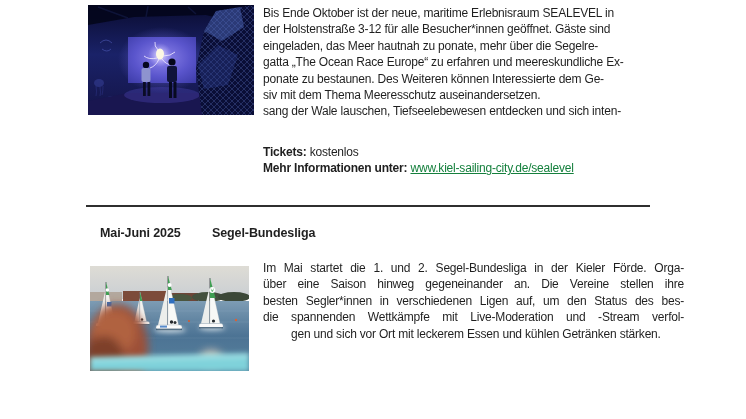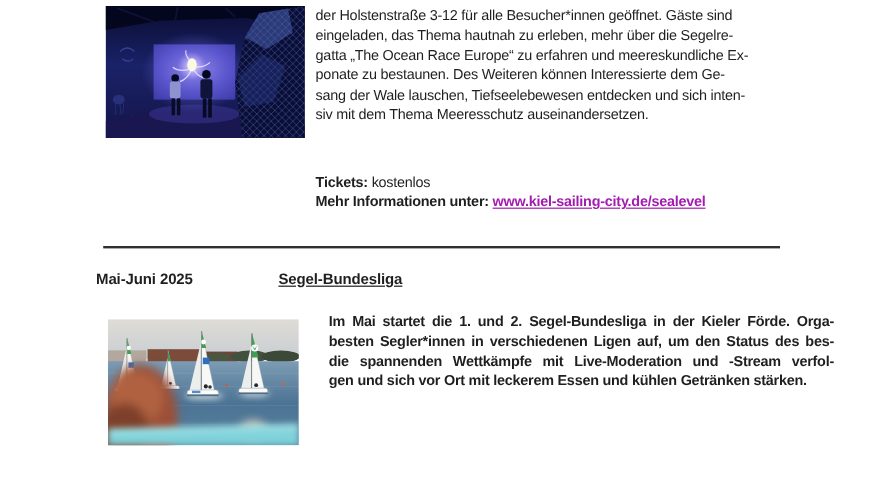--- a/index.html
+++ b/index.html
@@ -8,24 +8,24 @@
     background:#ffffff;
     font-family:"Liberation Sans","DejaVu Sans",sans-serif;
     color:#1f1f1f;
   }
   .abs{position:absolute;}
   .bodytext{
     font-size:12px;line-height:16.4px;letter-spacing:-0.2px;color:#1f1f1f;
   }
   .bodytext div{white-space:nowrap;}
   .justified div{white-space:normal;text-align:justify;text-align-last:justify;overflow:hidden;height:16.4px;}
-  .justified div:last-child{text-align-last:left;}
+  .justified div:last-child{text-align-last:left;margin-left:28px;}
   .b{font-weight:bold;}
   .detail-row{height:16.4px;}
-  .link{color:#a21caf;font-weight:bold;text-decoration:underline;cursor:pointer;}
+  .link{color:#15803d;font-weight:normal;text-decoration:underline;cursor:pointer;}
   .divider{background:#2f2f2f;height:2px;}
   .heading{font-size:12.5px;font-weight:bold;letter-spacing:-0.1px;}
   .photo{display:block;}
   figure{margin:0;padding:0;}
 </style>
 </head>
 <body>
 
 <figure class="abs" style="left:88px;top:5px;width:166px;height:110px;">
   <svg class="photo" width="166" height="110" viewBox="0 0 166 110">
@@ -98,43 +98,44 @@
     <g>
       <circle cx="84" cy="57" r="3.6" fill="#05071a"></circle>
       <rect x="79" y="61" width="10" height="16" rx="2" fill="#10143a"></rect>
       <rect x="81" y="77" width="3" height="16" fill="#070a20"></rect>
       <rect x="85.5" y="77" width="3" height="16" fill="#070a20"></rect>
     </g>
   </svg>
 </figure>
 
 <div class="abs bodytext" style="left:263px;top:5px;width:424px;">
+    <div>Bis Ende Oktober ist der neue, maritime Erlebnisraum SEALEVEL in</div>
     <div>der Holstenstraße 3-12 für alle Besucher*innen geöffnet. Gäste sind</div>
-    <div>eingeladen, das Thema hautnah zu erleben, mehr über die Segelre-</div>
+    <div>eingeladen, das Meer hautnah zu ponate, mehr über die Segelre-</div>
     <div>gatta „The Ocean Race Europe“ zu erfahren und meereskundliche Ex-</div>
     <div>ponate zu bestaunen. Des Weiteren können Interessierte dem Ge-</div>
+    <div>siv mit dem Thema Meeresschutz auseinandersetzen.</div>
     <div>sang der Wale lauschen, Tiefseelebewesen entdecken und sich inten-</div>
-    <div>siv mit dem Thema Meeresschutz auseinandersetzen.</div>
   </div>
 
 <div class="abs bodytext" style="left:263px;top:144px;width:424px;">
   <div class="detail-row">
     <span class="b">Tickets:</span>
     <span>kostenlos</span>
   </div>
   <div class="detail-row">
     <span class="b">Mehr Informationen unter:</span>
     <a class="link">www.kiel-sailing-city.de/sealevel</a>
   </div>
 </div>
 
 <div class="abs divider" style="left:86px;top:205px;width:564px;"></div>
 
-<div class="abs heading" style="left:80px;top:226px;">Mai-Juni 2025</div>
-<div class="abs heading" style="left:232px;top:226px;text-decoration:underline;">Segel-Bundesliga</div>
+<div class="abs heading" style="left:100px;top:226px;">Mai-Juni 2025</div>
+<div class="abs heading" style="left:212px;top:226px;">Segel-Bundesliga</div>
 
 <figure class="abs" style="left:90px;top:266px;width:159px;height:105px;">
   <svg class="photo" width="159" height="105" viewBox="0 0 159 105">
     <defs>
       <linearGradient id="sky" x1="0" y1="0" x2="0" y2="1">
         <stop offset="0" stop-color="#dedcd5"></stop>
         <stop offset="1" stop-color="#c9ced3"></stop>
       </linearGradient>
       <linearGradient id="sea" x1="0" y1="0" x2="0" y2="1">
         <stop offset="0" stop-color="#7d9cb4"></stop>
@@ -231,18 +232,19 @@
       <ellipse cx="121" cy="92" rx="11" ry="8" fill="#d9cbb9" filter="url(#soften2)" opacity="0.9"></ellipse>
 
       <g filter="url(#soften)">
         <polygon points="0,91 159,87 159,105 0,105" fill="#7fd2da"></polygon>
         <polygon points="0,92 159,88 159,92 0,96" fill="#a8e2e6" opacity="0.8"></polygon>
       </g>
     </g>
   </svg>
 </figure>
 
-<div class="abs bodytext justified" style="left:274px;top:260px;width:421px;font-weight:bold;">
+<div class="abs bodytext justified" style="left:263px;top:260px;width:421px;">
     <div>Im Mai startet die 1. und 2. Segel-Bundesliga in der Kieler Förde. Orga-</div>
+    <div>über eine Saison hinweg gegeneinander an. Die Vereine stellen ihre</div>
     <div>besten Segler*innen in verschiedenen Ligen auf, um den Status des bes-</div>
     <div>die spannenden Wettkämpfe mit Live-Moderation und -Stream verfol-</div>
     <div>gen und sich vor Ort mit leckerem Essen und kühlen Getränken stärken.</div>
   </div>
 
 </body></html>

